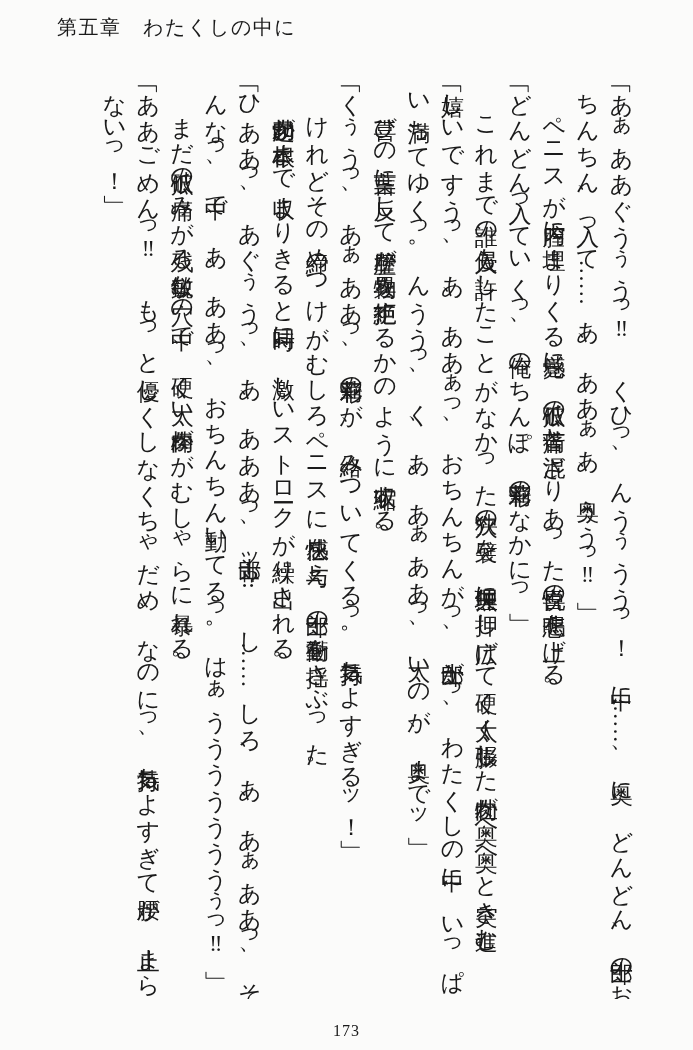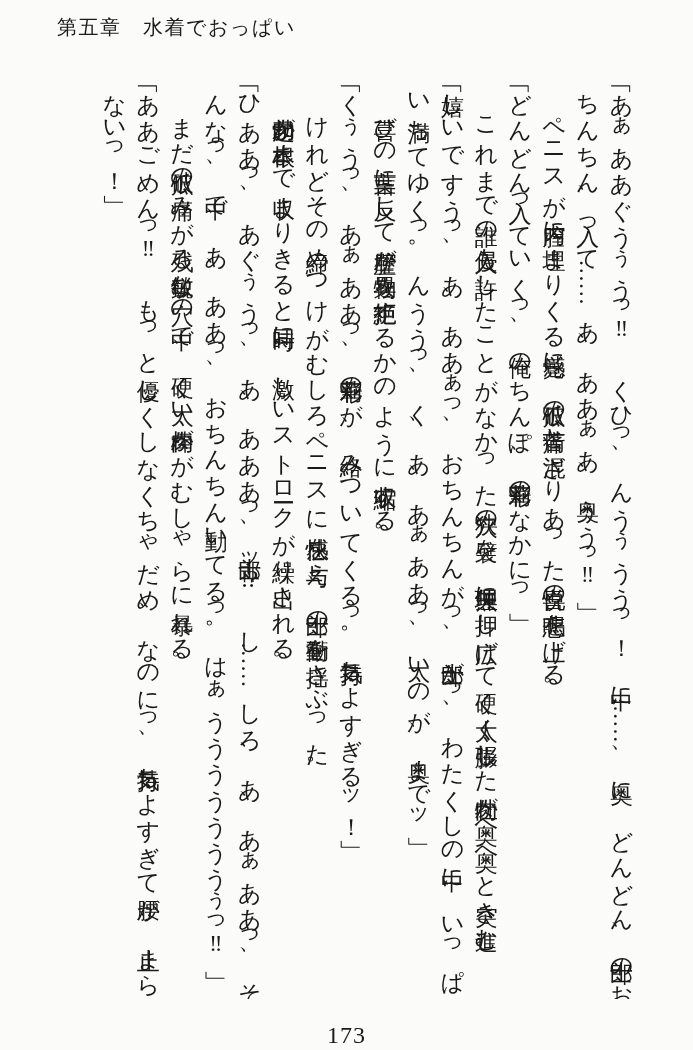--- a/index.html
+++ b/index.html
@@ -42,29 +42,29 @@
   }
   .body-text p.indent {
     text-indent: 1em;
   }
   .page-number {
     position: absolute;
     left: 0;
     width: 100%;
     top: 1022px;
     text-align: center;
-    font-size: 24px;
+    font-size: 16px;
     letter-spacing: 1px;
   }
 </style>
 </head>
 <body>
 
 <div class="page">
-  <div class="chapter-header">第五章　水着でおっぱい</div>
+  <div class="chapter-header">第五章　わたくしの中に</div>
 
   <div class="body-text">
       <p>「あぁああぐうぅうっ‼　くひっ、んうぅううっ！　中に……、奥に、どんどん、士郎のおちんちん、入って……あ、ああぁあ、奥ううっ‼」</p>
       <p class="indent">ペニスが膣内に埋まりくる感覚に、破瓜の苦痛と混ざりあった喜悦の悲鳴を上げる。</p>
       <p>「どんどん入っていくっ、俺のちんぽ、彩莉華のなかにっ」</p>
       <p class="indent">これまで誰の侵入も許したことがなかった狭穴の襞を、無理矢理に押し広げて硬く太く膨張した牡肉が奥へ奥へと突き進む。</p>
       <p>「嬉しいですうっ、あ、ああぁっ、おちんちんがっ、士郎がっ、わたくしの中に、いっぱい満ちてゆくっ。んううっ、く、あ、あぁああっ、太いのが、奥までッ」</p>
       <p class="indent">喜びの言葉に反して膣壁が異物を拒絶するかのように収縮する。</p>
       <p>「くぅうっ、あぁああっ、彩莉華のが、絡みついてくるっ。気持ちよすぎるッ！」</p>
       <p class="indent">けれどその締めつけがむしろペニスに快感を与え、士郎の衝動を揺さぶった。</p>

